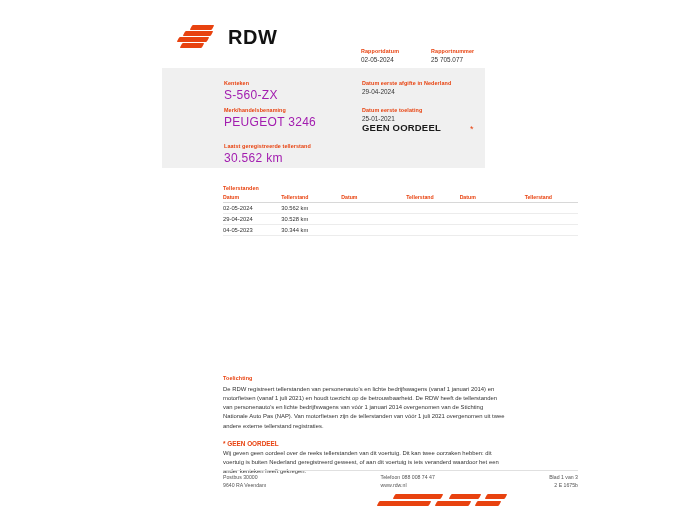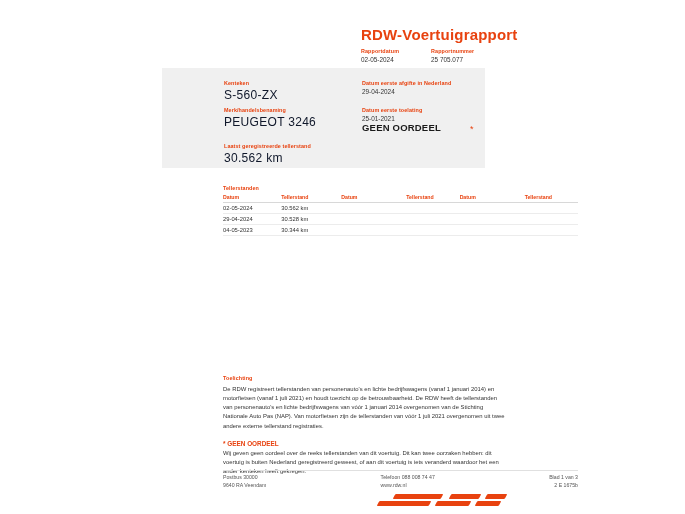--- a/index.html
+++ b/index.html
@@ -99,21 +99,21 @@
   .panel .lbl {
     position: absolute;
     font-size: 5.4px;
     font-weight: bold;
     color: #e8420f;
     letter-spacing: 0.1px;
   }
   .panel .val-lg {
     position: absolute;
     font-size: 12px;
-    color: #0f172a;
+    color: #a21caf;
     letter-spacing: 0.3px;
   }
   .panel .val-sm {
     position: absolute;
     font-size: 6.4px;
     color: #333;
   }
   .panel .val-bold {
     position: absolute;
     font-size: 9.5px;
@@ -248,22 +248,30 @@
   .fm4 { left: 72px;  top: 1px;  width: 30px; }
   .fm5 { left: 98px;  top: 8px;  width: 24px; }
   .fm6 { left: 108px; top: 1px;  width: 20px; }
 </style>
 </head>
 <body>
 
 <div class="page">
 
   <div class="header">
-
-    <div class="doc-title">RDW-Voertuigrapport</div>
+    <div class="logo-wrap">
+      <div class="logo-mark">
+        <span class="bar b3"></span>
+        <span class="bar b2"></span>
+        <span class="bar b1"></span>
+        <span class="bar b4"></span>
+      </div>
+      <span class="logo-text">RDW</span>
+    </div>
+
 
     <div class="meta-row">
       <div class="meta-col">
         <span class="meta-label">Rapportdatum</span>
         <span class="meta-value">02-05-2024</span>
       </div>
       <div class="meta-col">
         <span class="meta-label">Rapportnummer</span>
         <span class="meta-value">25 705.077</span>
       </div>

